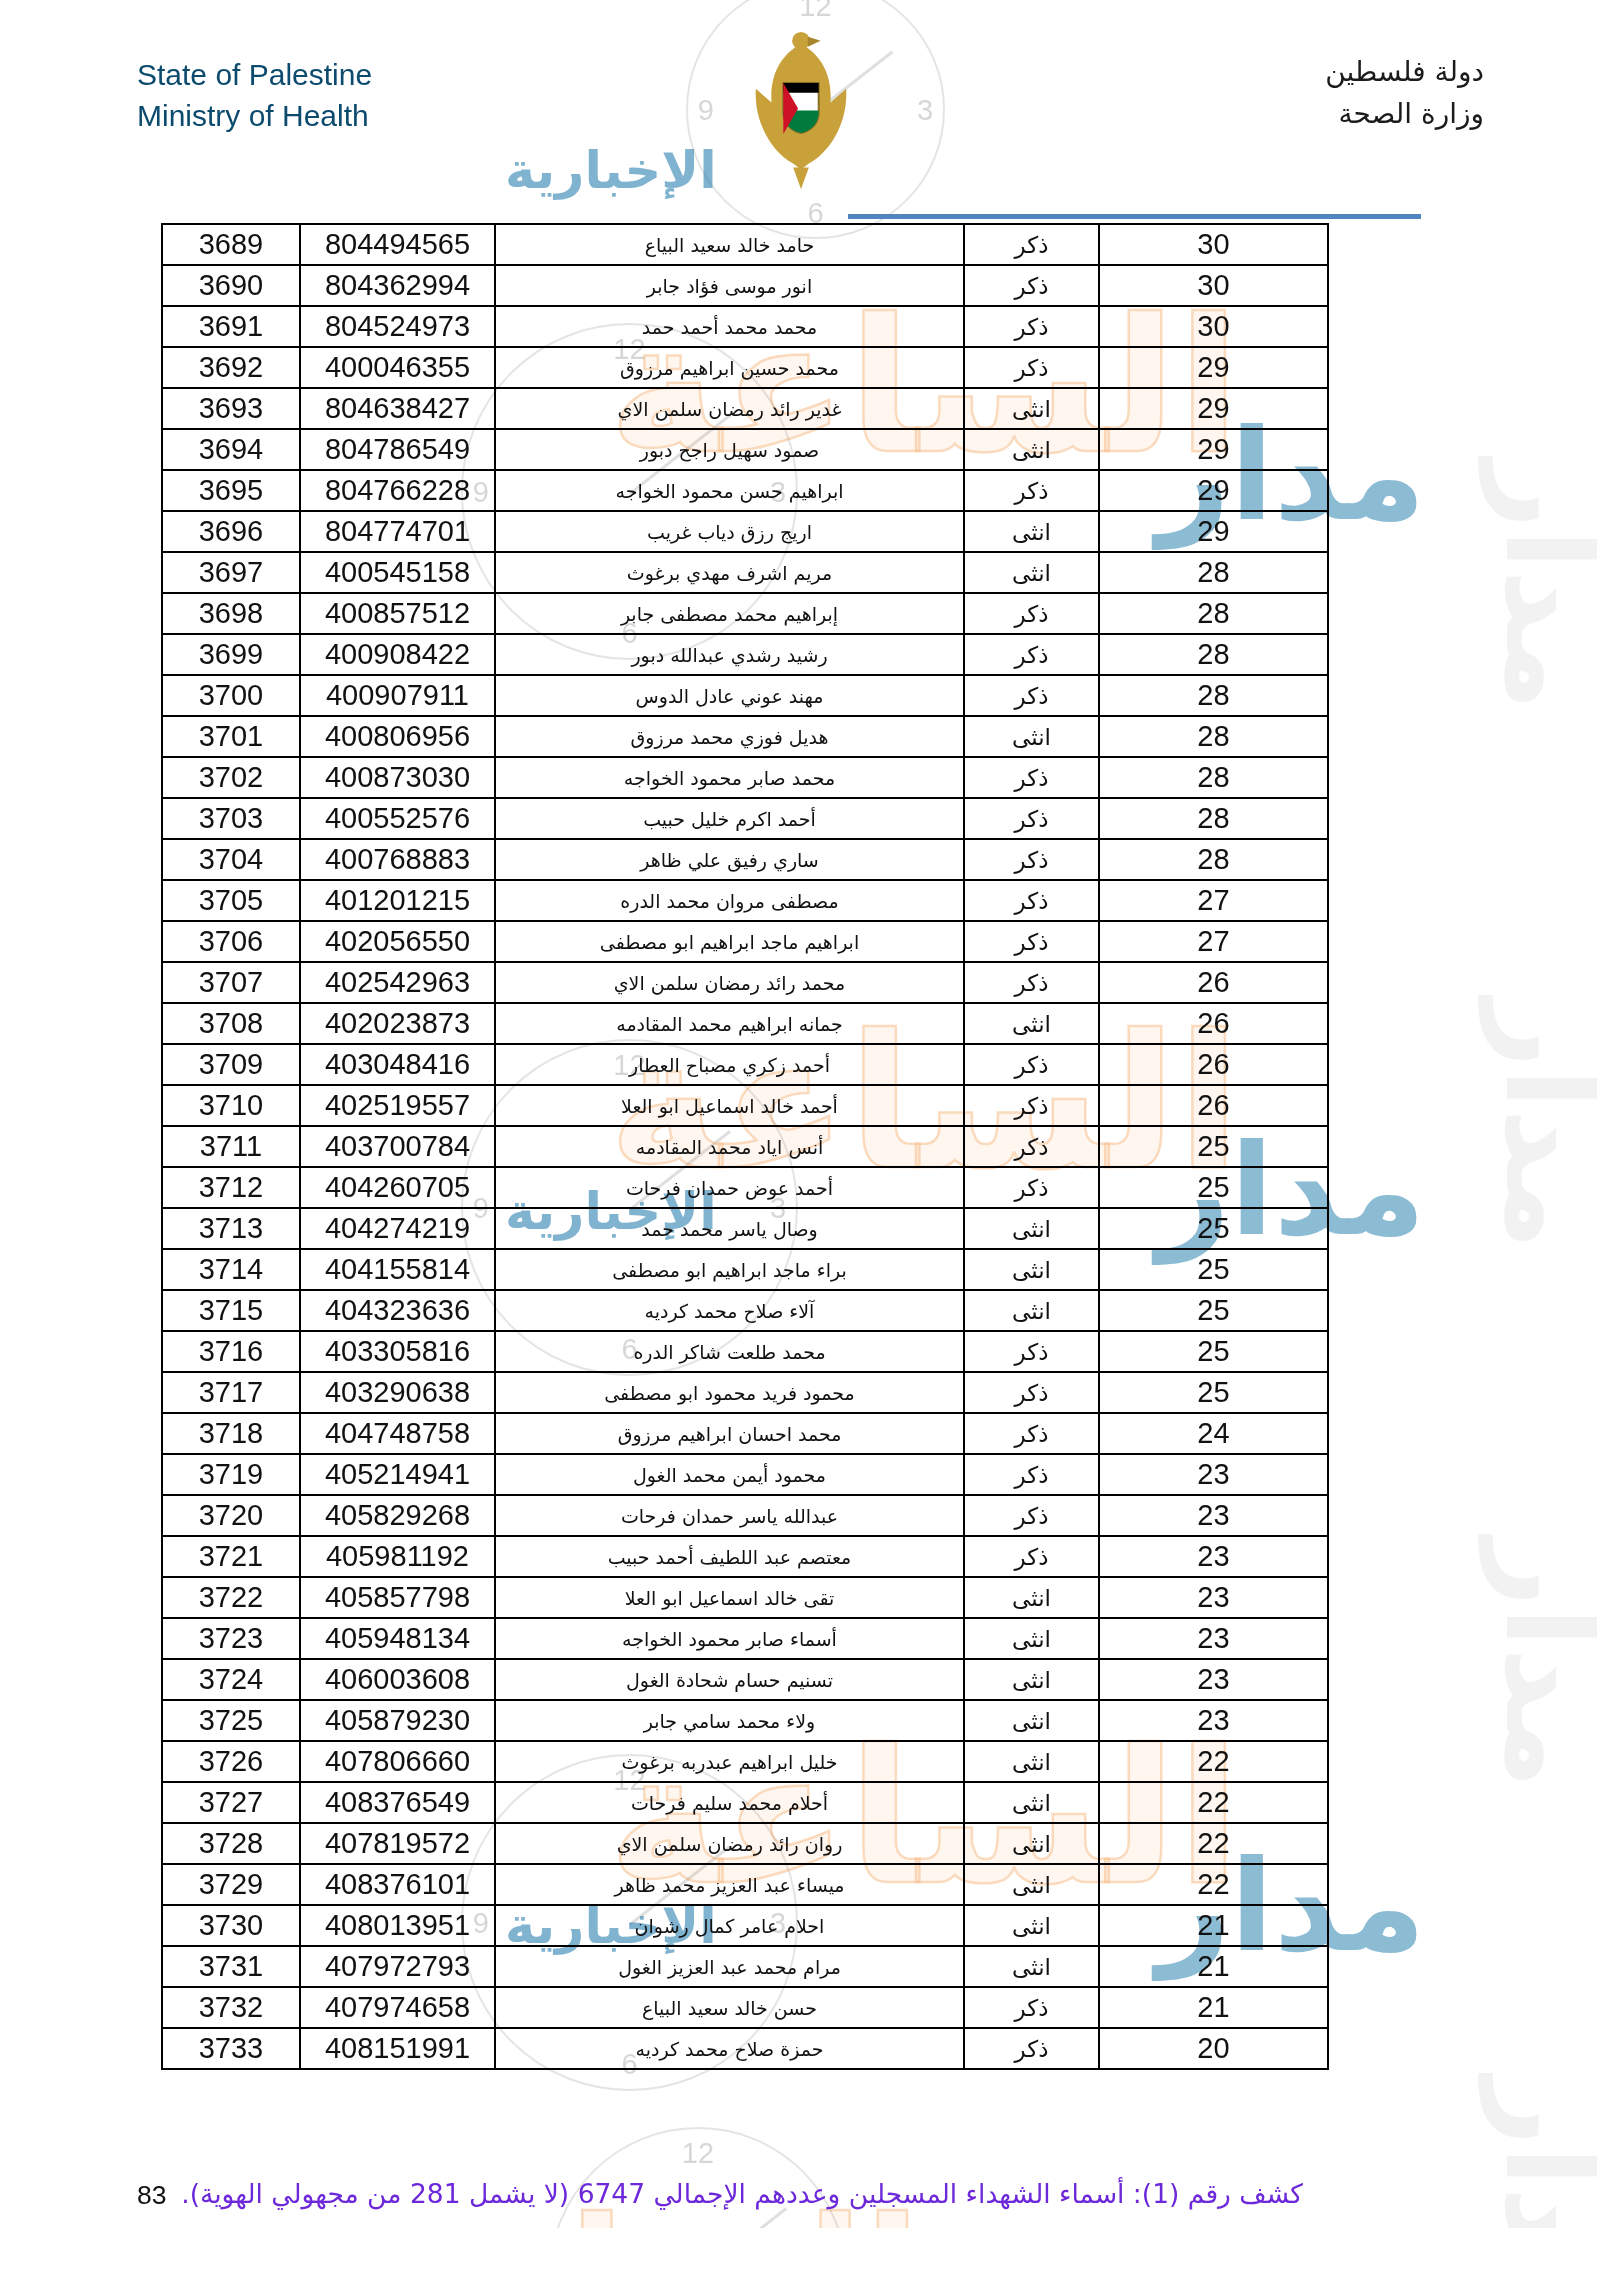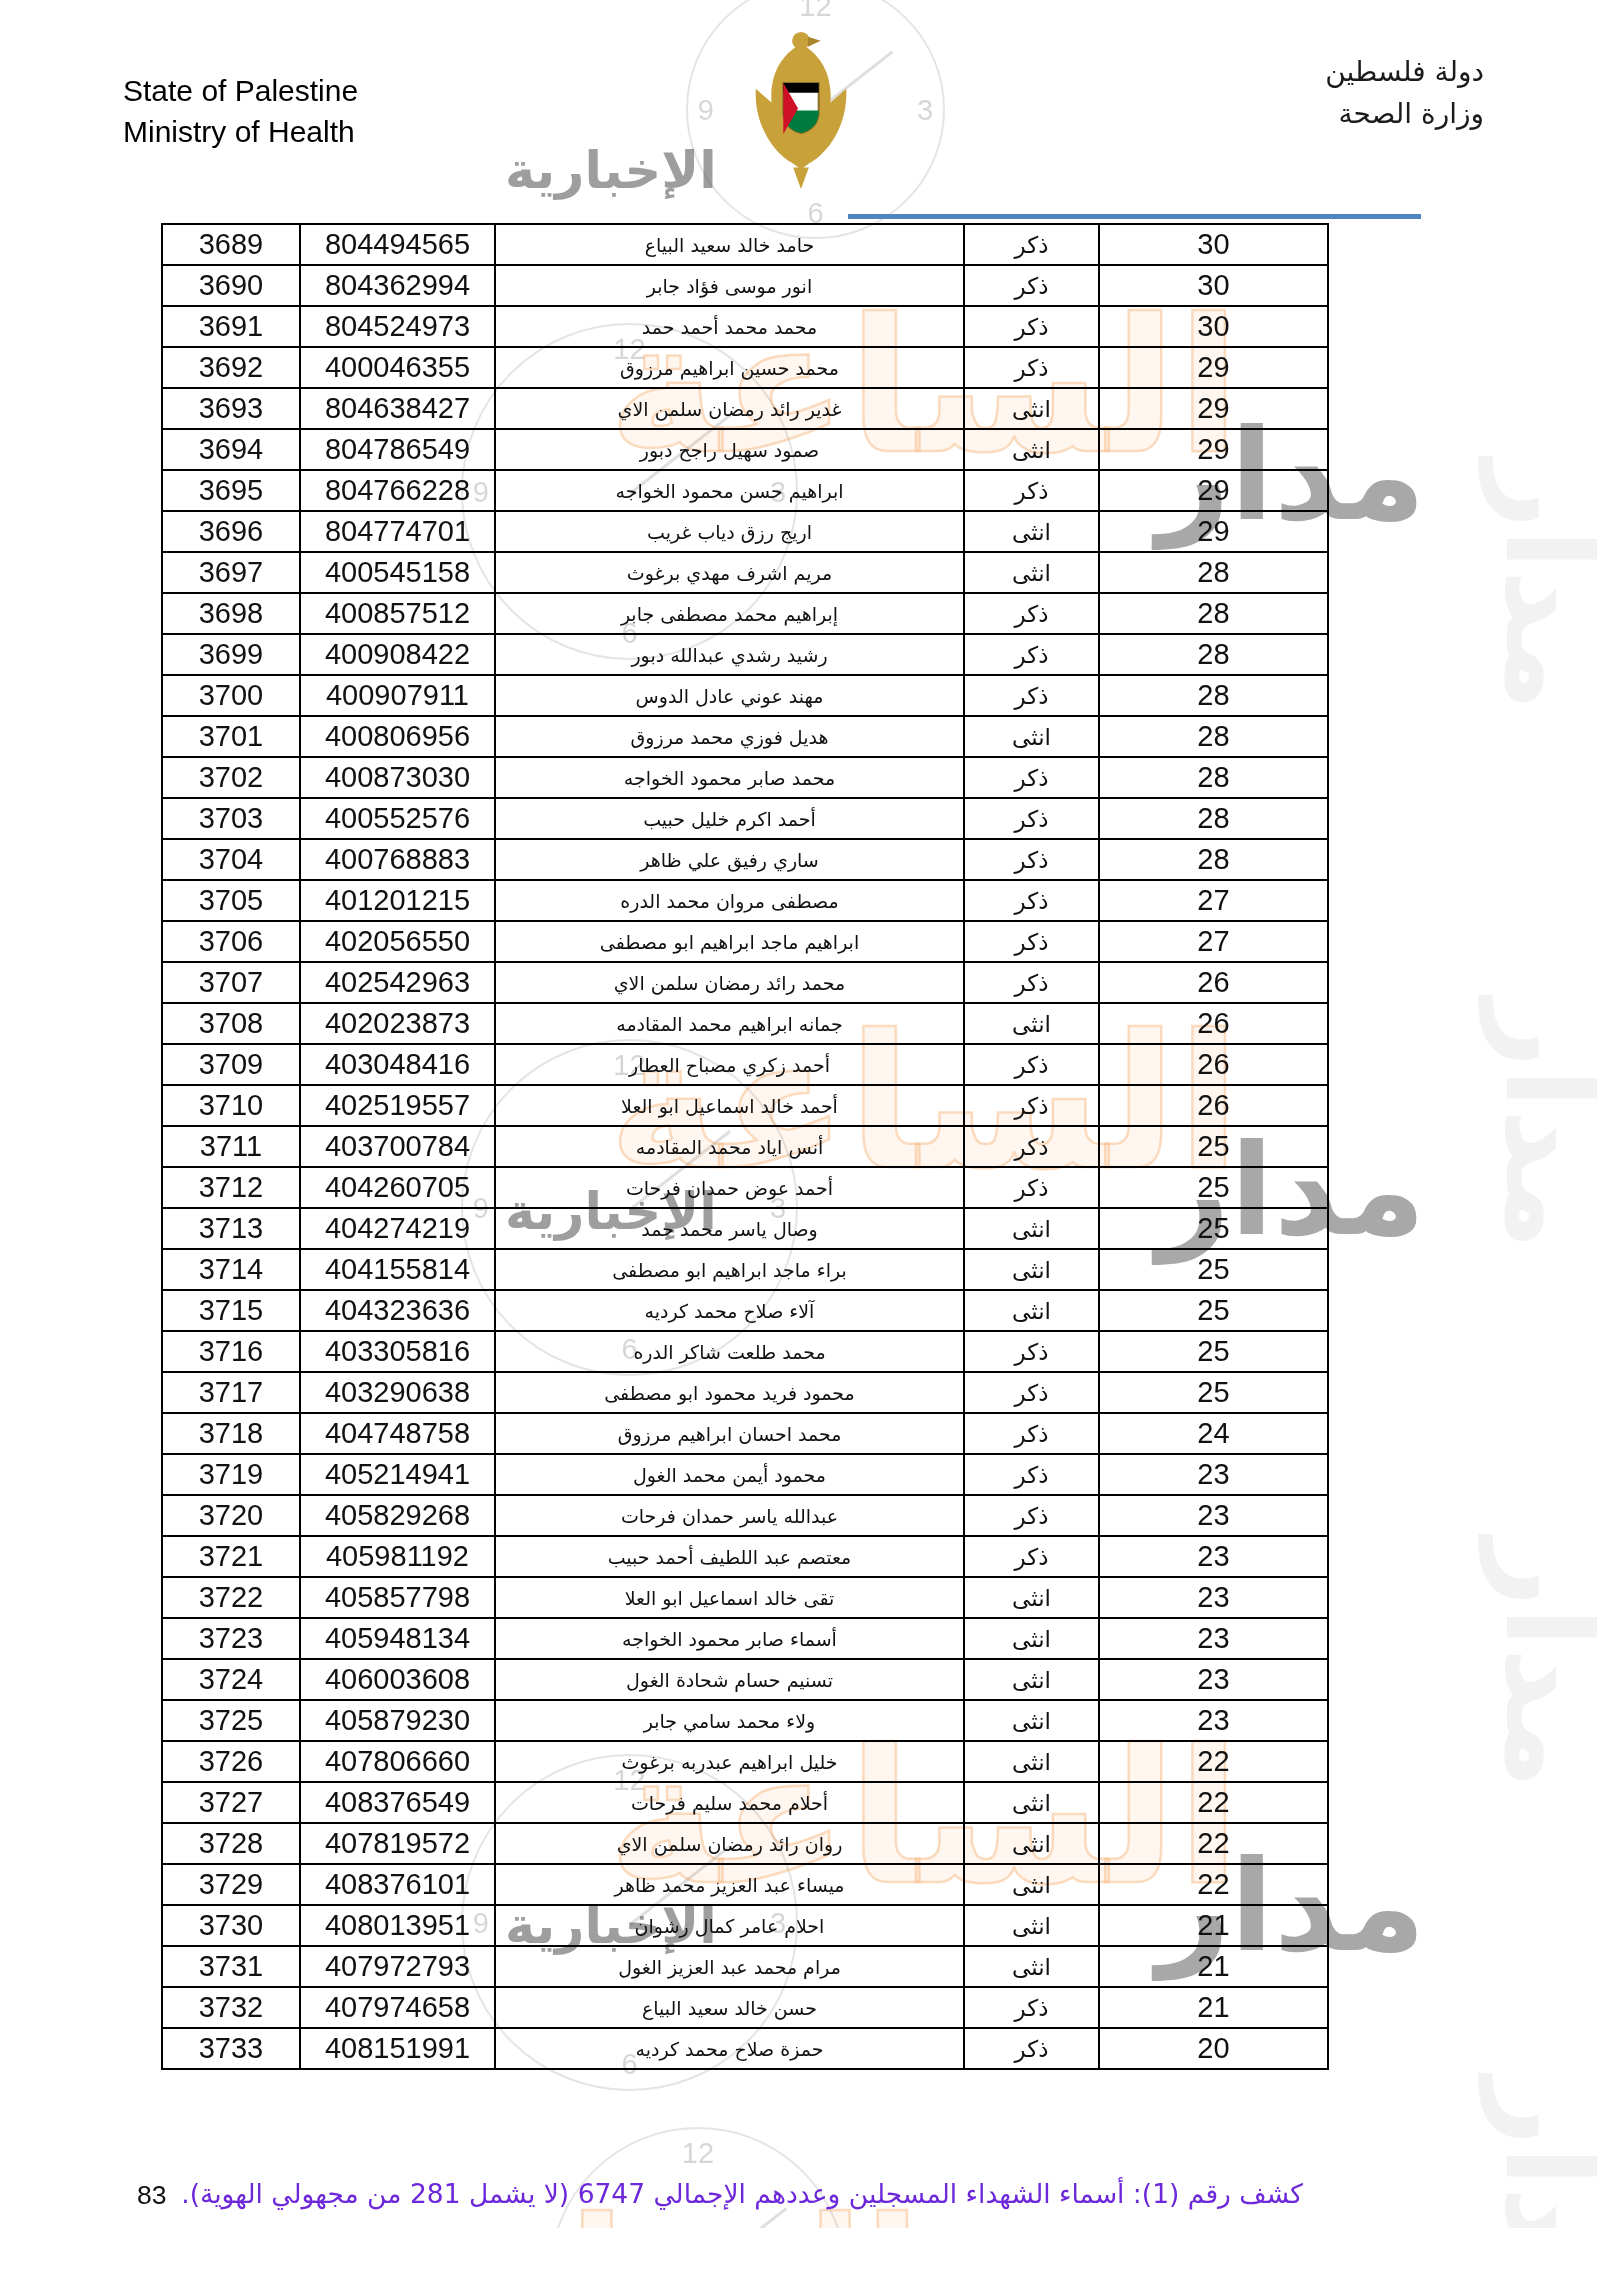--- a/index.html
+++ b/index.html
@@ -10,28 +10,28 @@
   
   .wm-layer { position:absolute; inset:0; z-index:0; pointer-events:none; }
   .clock { position:absolute; border:2.9px solid #9a9a9a; border-radius:50%; opacity:.26; }
   .clock::after { content:""; position:absolute; left:50%; top:50%; width:38%; height:2.9px;
     background:#888; transform-origin:left center; transform:rotate(-38deg); }
   .clock span { position:absolute; font-size:29px; color:#666; font-family:"Liberation Sans",sans-serif; }
   .clock .n12 { top:7.8px;  left:50%; transform:translateX(-50%); }
   .clock .n3  { right:9.8px; top:50%; transform:translateY(-50%); }
   .clock .n6  { bottom:7.8px; left:50%; transform:translateX(-50%); }
   .clock .n9  { left:9.8px;  top:50%; transform:translateY(-50%); }
-  .wm-madar { position:absolute; color:#404040; font-weight:bold;
+  .wm-madar { position:absolute; color:#0369a1; font-weight:bold;
     font-family:"DejaVu Sans", sans-serif; opacity:.5; line-height:1; }
   .wm-hollow { color:rgba(238,127,29,.14);text-align:center; -webkit-text-stroke:2.5px rgba(238,127,29,.55); }
   .wm-ghost { position:absolute; color:#aaaaaa; font-weight:bold; opacity:.14;
     font-family:"DejaVu Sans", sans-serif; transform:rotate(90deg); transform-origin:left top; line-height:1; }
   
-  .hdr-en { position:absolute; left:123px; top:55px; z-index:2;
-    font-size:30px; color:#000000; line-height:1.35;margin-top:16px; }
+  .hdr-en { position:absolute; left:137px; top:55px; z-index:2;
+    font-size:30px; color:#0c4a6e; line-height:1.35; }
   .hdr-ar { position:absolute; right:137px; top:51px; z-index:2; text-align:right;
     font-size:28px; color:#1b1b1b; line-height:1.5; font-family:"DejaVu Sans",sans-serif; }
   .emblem { position:absolute; left:742px; top:25.5px; z-index:2; }
   .blue-line { position:absolute; left:848px; top:214px; width:573px; height:4.9px;
     background:#4f86c0; z-index:2; }
   
   .table-wrap { position:absolute; left:137px; top:223px; z-index:1; }
   table.records { border-collapse:collapse; table-layout:fixed; background:transparent; }
   table.records { border:2.9px solid #000;margin-left:24px; }
   table.records td {

